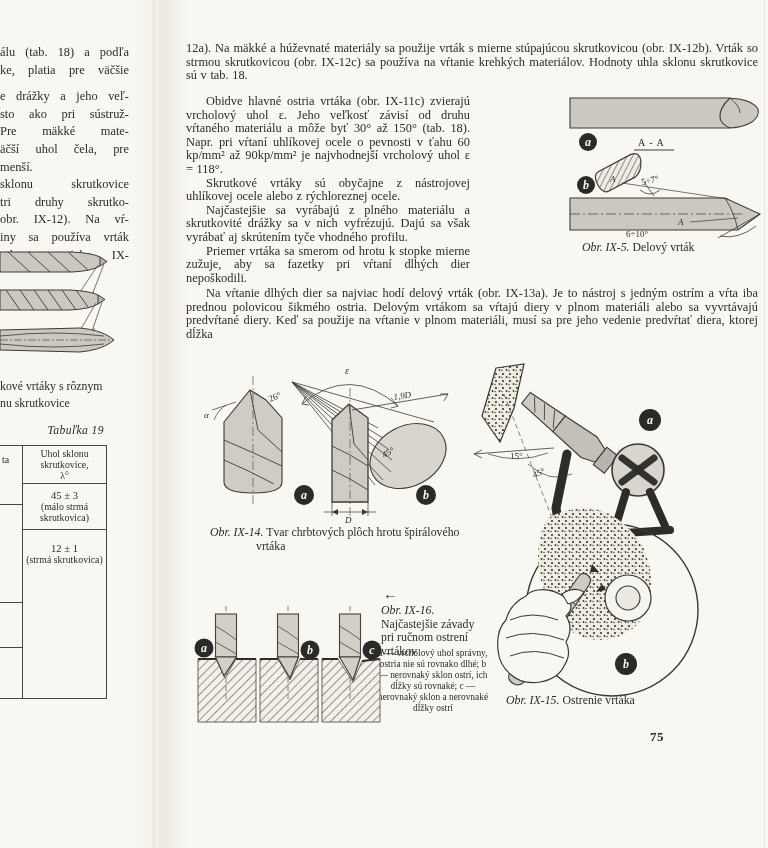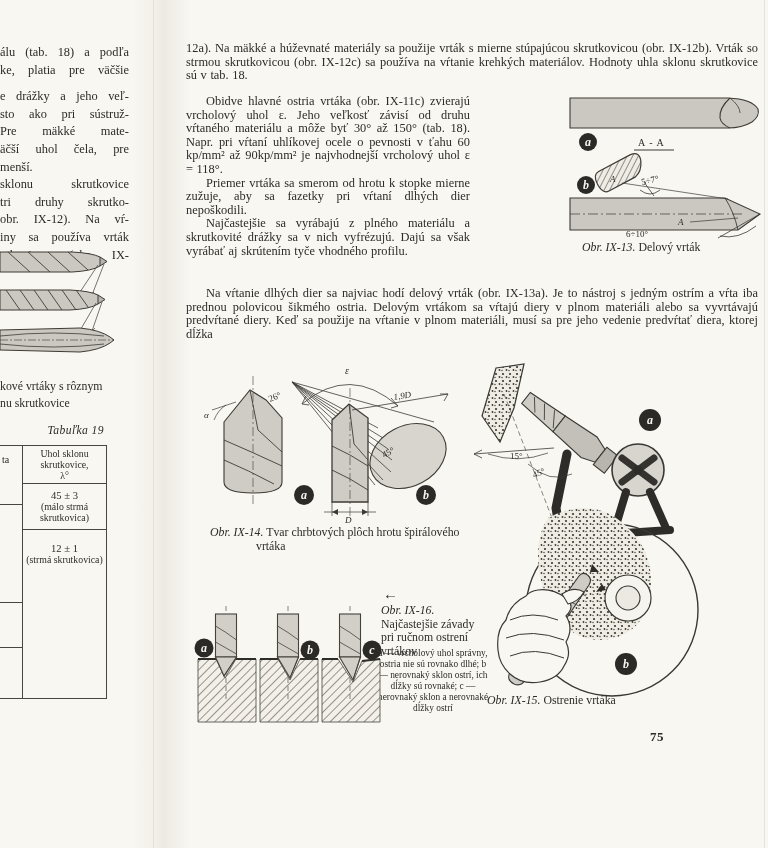--- a/index.html
+++ b/index.html
@@ -128,22 +128,23 @@
       </div>
     </div>
   </aside>
 
   <main>
     <p class="para" style="left:186px;top:42px;width:572px;margin:0;">12a). Na mäkké a húževnaté materiály sa použije vrták s mierne stúpajúcou skrutkovicou (obr. IX-12b). Vrták so strmou skrutkovicou (obr. IX-12c) sa používa na vŕtanie krehkých materiálov. Hodnoty uhla sklonu skrutkovice sú v tab. 18.</p>
 
     <div class="wrapblock">
       <div class="figspacer"></div>
       <p>Obidve hlavné ostria vrtáka (obr. IX-11c) zvierajú vrcholový uhol ε. Jeho veľkosť závisí od druhu vŕtaného materiálu a môže byť 30° až 150° (tab. 18). Napr. pri vŕtaní uhlíkovej ocele o pevnosti v ťahu 60 kp/mm² až 90kp/mm² je najvhodnejší vrcholový uhol ε = 118°.</p>
+      <p>Skrutkové vrtáky sú obyčajne z nástrojovej uhlíkovej ocele alebo z rýchloreznej ocele.</p>
+      <p>Najčastejšie sa vyrábajú z plného materiálu a skrutkovité drážky sa v nich vyfrézujú. Dajú sa však vyrábať aj skrútením tyče vhodného profilu.</p>
       <p>Priemer vrtáka sa smerom od hrotu k stopke mierne zužuje, aby sa fazetky pri vŕtaní dlhých dier nepoškodili.</p>
-      <p>Najčastejšie sa vyrábajú z plného materiálu a skrutkovité drážky sa v nich vyfrézujú. Dajú sa však vyrábať aj skrútením tyče vhodného profilu.</p>
     </div>
 
     <p class="para ind" style="left:186px;top:287px;width:572px;margin:0;">Na vŕtanie dlhých dier sa najviac hodí delový vrták (obr. IX-13a). Je to nástroj s jedným ostrím a vŕta iba prednou polovicou šikmého ostria. Delovým vrtákom sa vŕtajú diery v plnom materiáli alebo sa vyvrtávajú predvŕtané diery. Keď sa použije na vŕtanie v plnom materiáli, musí sa pre jeho vedenie predvŕtať diera, ktorej dĺžka</p>
 
     <svg style="left:570px;top:86px;" width="198" height="152" viewBox="0 0 198 152">
       <defs>
         <pattern id="h13" patternUnits="userSpaceOnUse" width="5" height="5" patternTransform="rotate(55)">
           <rect width="5" height="5" fill="#efece5"></rect>
           <line x1="0" y1="0" x2="0" y2="5" stroke="#514d47" stroke-width="1.2"></line>
         </pattern>
@@ -170,21 +171,21 @@
       </g>
       <line x1="0" y1="128" x2="172" y2="128" stroke="#3e3b37" stroke-width="0.7" stroke-dasharray="10 3 2 3"></line>
       <line x1="52" y1="97" x2="158" y2="113" stroke="#3e3b37" stroke-width="0.7"></line>
       <text class="annI" x="40" y="96">A</text>
       <line x1="120" y1="136" x2="168" y2="132" stroke="#3e3b37" stroke-width="0.7"></line>
       <text class="annI" x="108" y="139">A</text>
       <path d="M190,128 L148,152 M150,150 Q168,154 186,140" fill="none" stroke="#3e3b37" stroke-width="0.8"></path>
       <text class="ann" x="56" y="151">6÷10°</text>
     </svg>
     <div class="cap" style="left:582px;top:241px;width:186px;">
-      <span class="lab">Obr. IX-13.</span>
+      <span class="lab">Obr. IX-5.</span>
       <span>Delový vrták</span>
     </div>
 
     <svg style="left:202px;top:360px;" width="260" height="164" viewBox="0 0 260 164">
       <g stroke="#3e3b37" stroke-width="1.1" fill="#cfccc5">
         <path d="M22,62 L48,30 L64,40 L80,58 L80,122 Q80,133 51,133 Q22,133 22,122 Z"></path>
         <path d="M48,30 L56,70 L80,92" fill="none" stroke-width="0.9"></path>
         <path d="M22,80 Q50,92 80,106 M22,100 Q46,110 72,124" fill="none" stroke-width="0.9"></path>
       </g>
       <line x1="51" y1="16" x2="51" y2="144" stroke="#3e3b37" stroke-width="0.6" stroke-dasharray="9 3 2 3"></line>
@@ -264,21 +265,21 @@
       <circle cx="162" cy="240" r="12" fill="#ece9e2" stroke="#3a3834" stroke-width="1.1"></circle>
       <path d="M113,218 L44,314 Q40,322 48,326 Q55,329 59,322 L123,227 Q127,220 120,216 Q116,214 113,218 Z" fill="#cfccc5" stroke="#3a3834" stroke-width="1.1"></path>
       <path d="M108,232 L120,238 M101,242 L113,248 M94,252 L106,258" stroke="#3a3834" stroke-width="0.8" fill="none"></path>
       <path d="M126,206 L133,214 L124,214 Z M136,226 L130,234 L140,232 Z" fill="#2e2c29"></path>
       <path d="M60,238 Q44,246 40,262 Q30,272 32,292 Q33,306 44,316 Q56,327 74,324 Q92,321 98,308 Q106,296 100,284 Q108,270 100,258 Q110,248 100,240 Q86,230 72,232 Q64,233 60,238 Z" fill="#f9f7f1" stroke="#3a3834" stroke-width="1.2"></path>
       <path d="M44,262 Q66,252 92,262 M40,280 Q66,270 98,282 M44,298 Q68,288 98,300" fill="none" stroke="#3a3834" stroke-width="1"></path>
       <path d="M96,236 Q108,228 118,234 Q112,244 102,246 Z" fill="#f9f7f1" stroke="#3a3834" stroke-width="1.1"></path>
       <circle class="bdg" cx="160" cy="306" r="11"></circle>
       <text class="bdg-t" x="160" y="310">b</text>
     </svg>
-    <div class="cap" style="left:487px;top:694px;width:220px;">
+    <div class="cap" style="left:506px;top:694px;width:220px;">
       <span class="lab">Obr. IX-15.</span>
       <span>Ostrenie vrtáka</span>
     </div>
 
     <div class="arrow16">←</div>
     <div class="cap cap16" style="left:381px;top:604px;">
       <span class="lab">Obr. IX-16.</span>
       <span>Najčastejšie závady pri ručnom ostrení vrtákov</span>
     </div>
     <div class="legend16">a — vrcholový uhol správny, ostria nie sú rovnako dlhé; b — nerovnaký sklon ostrí, ich dĺžky sú rovnaké; c — nerovnaký sklon a nerovnaké dĺžky ostrí</div>

